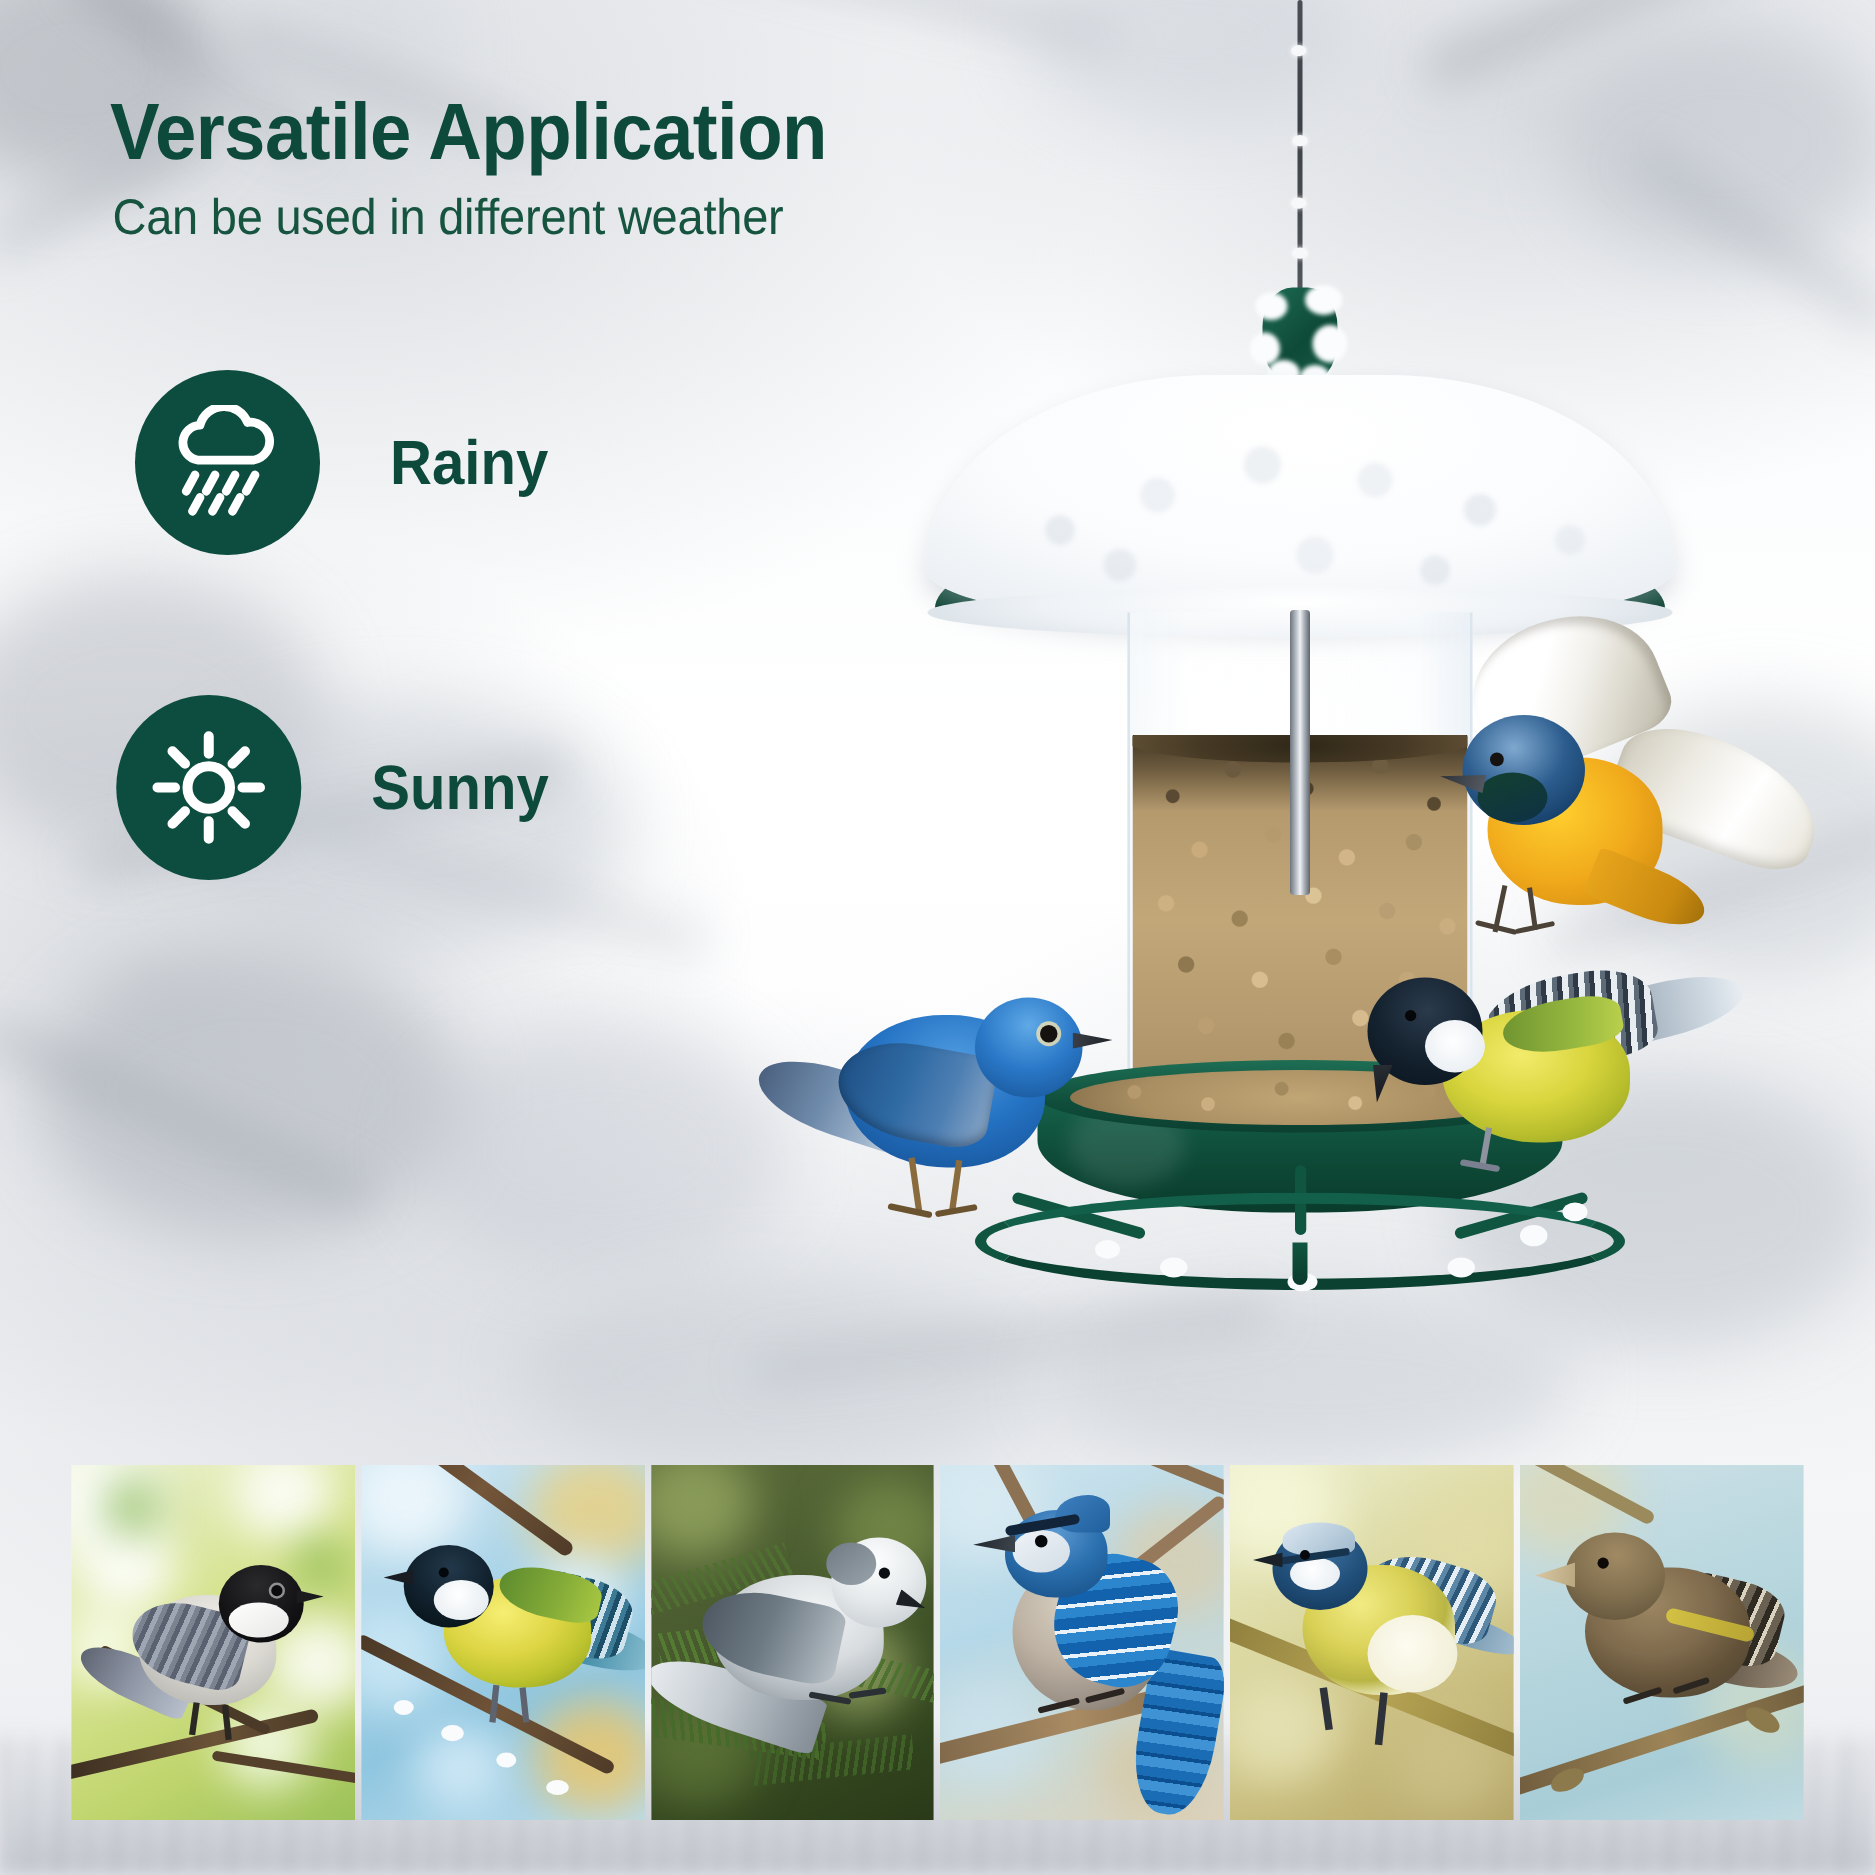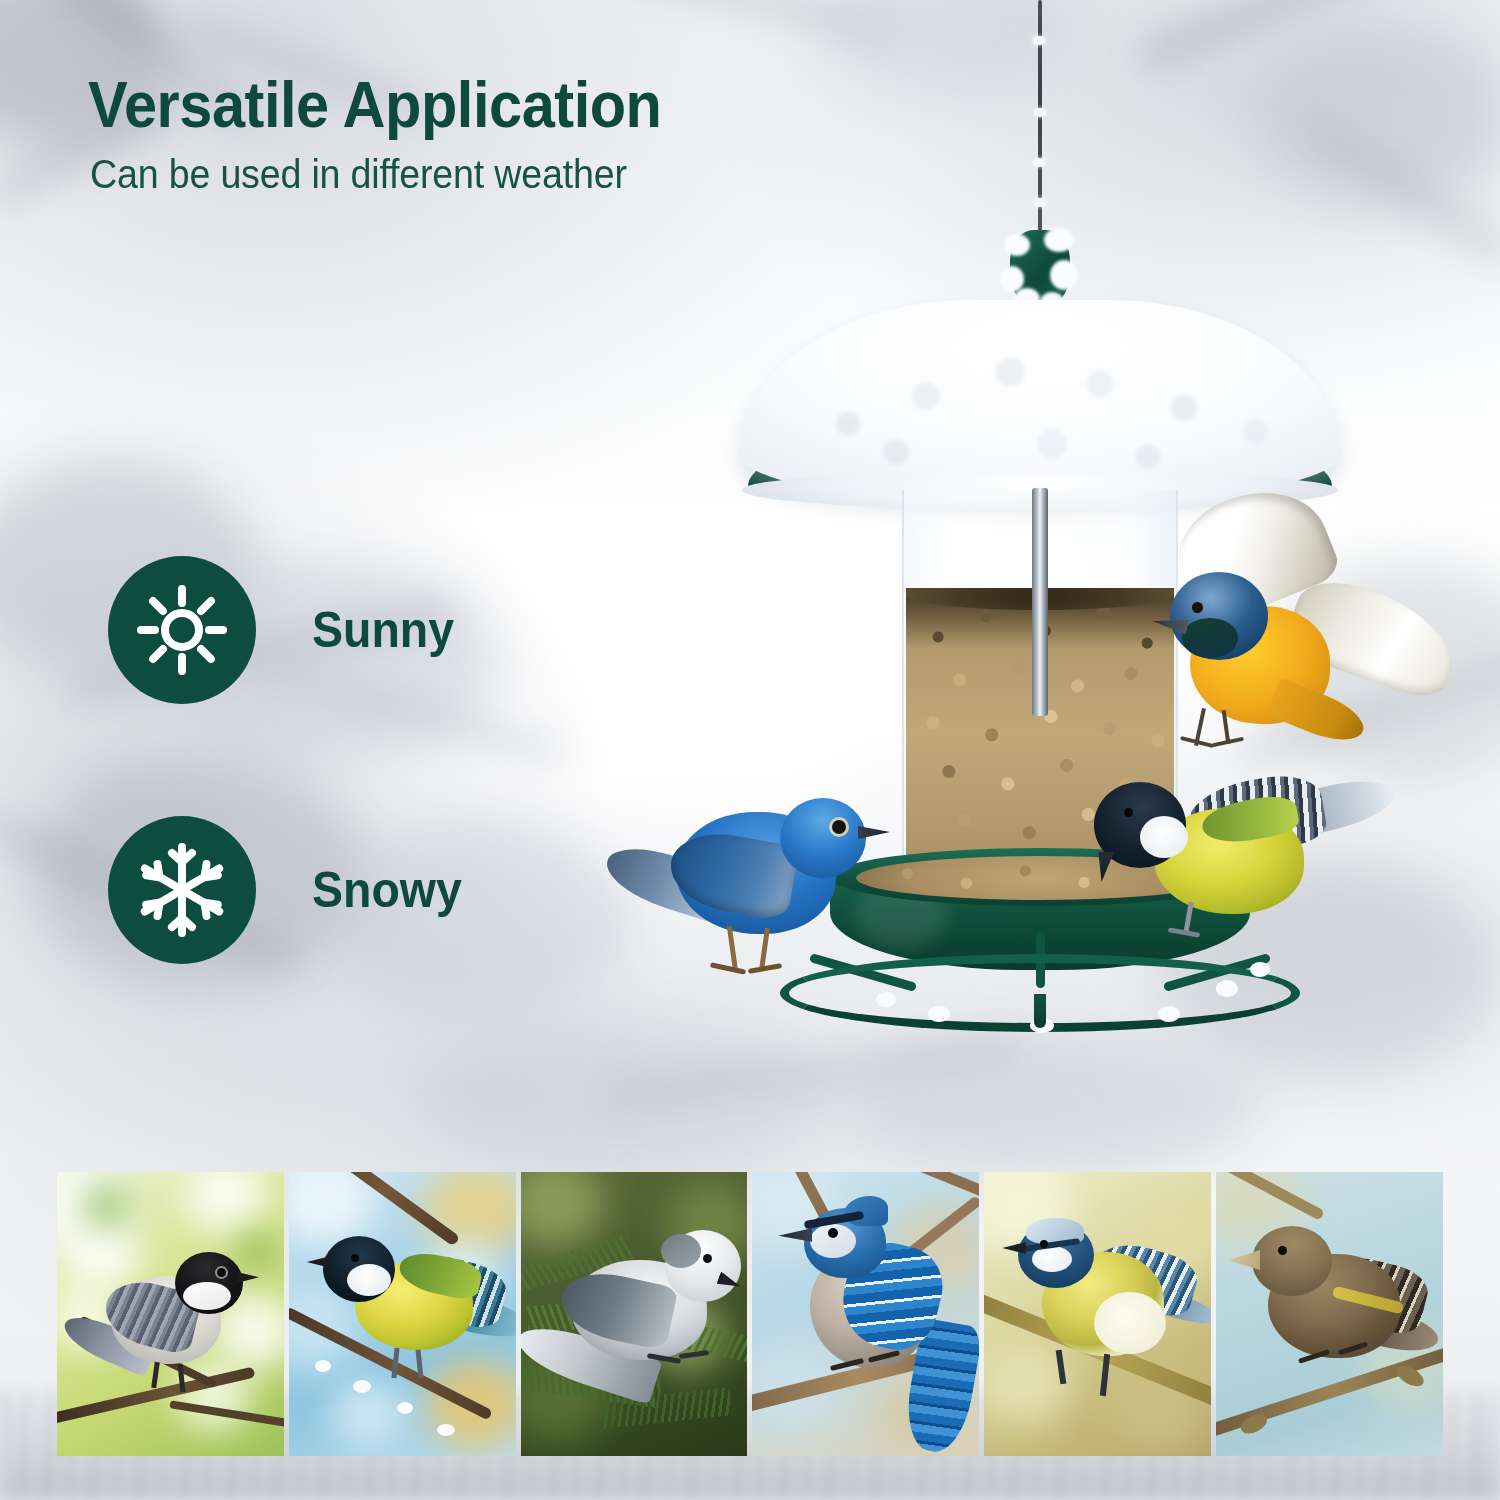--- a/index.html
+++ b/index.html
@@ -330,42 +330,41 @@
         background:linear-gradient(170deg,#2a2f36,#14181d);clip-path:polygon(40% 0,100% 0,52% 100%);}"></div>
       <div class="eye" style="left:56px;top:48px;width:9px;height:9px;background:#050709;"></div>
       <div style="position:absolute;left:118px;top:142px;width:5px;height:32px;background:#8e93a0;transform:rotate(10deg);"></div>
       <div style="position:absolute;left:100px;top:170px;width:32px;height:5px;background:#7a8090;border-radius:3px;transform:rotate(10deg);"></div>
     </div>
   </div>
 
   <div class="h1">Versatile Application</div>
   <div class="h2">Can be used in different weather</div>
 
-
-  <div class="feat" style="left:108px;top:556px;align-items:center;">
+  <div class="feat" style="left:108px;top:296px;">
+    <div class="badge">
+      <svg width="96" height="92" viewBox="0 0 96 92" fill="none" stroke="#ffffff" stroke-width="7" stroke-linecap="round" stroke-linejoin="round">
+        <path d="M24 44a14 14 0 0 1 2-27.8A20 20 0 0 1 64 14a15 15 0 0 1 5 30z" fill="none"></path>
+        <path d="M22 56l-7 13M38 56l-7 13M54 56l-7 13M70 56l-7 13"></path>
+        <path d="M26 74l-6 11M42 74l-6 11M58 74l-6 11"></path>
+      </svg>
+    </div>
+    <div class="feat-label">Rainy</div>
+  </div>
+
+  <div class="feat" style="left:93px;top:556px;align-items:center;">
     <div class="badge">
       <svg width="94" height="94" viewBox="0 0 94 94" fill="none" stroke="#ffffff" stroke-width="8" stroke-linecap="round">
         <circle cx="47" cy="47" r="17"></circle>
         <path d="M47 6v14M47 74v14M6 47h14M74 47h14M18 18l10 10M66 66l10 10M76 18L66 28M28 66L18 76"></path>
       </svg>
     </div>
     <div class="feat-label">Sunny</div>
   </div>
 
-  <div class="feat" style="left:108px;top:816px;">
-    <div class="badge">
-      <svg width="96" height="96" viewBox="0 0 96 96" fill="none" stroke="#ffffff" stroke-width="8" stroke-linecap="round" stroke-linejoin="round">
-        <path d="M48 5v86M10.8 26.5l74.4 43M10.8 69.5l74.4-43"></path>
-        <path d="M48 20l-10-9M48 20l10-9M48 76l-10 9M48 76l10 9"></path>
-        <path d="M25.5 35.3l-13.3-2.1M25.5 35.3l-2-13.3M70.5 60.7l13.3 2.1M70.5 60.7l2 13.3"></path>
-        <path d="M25.5 60.7l-13.3 2.1M25.5 60.7l-2 13.3M70.5 35.3l13.3-2.1M70.5 35.3l2-13.3"></path>
-      </svg>
-    </div>
-    <div class="feat-label">Snowy</div>
-  </div>
 
 
   <div class="strip">
 
     <div class="ph">
       <div class="bk" style="background:linear-gradient(150deg,#eef3d8,#d6e38f 42%,#bfd46c 72%,#9cc25a);"></div>
       <div class="bokeh" style="left:-18px;top:-10px;width:90px;height:82px;background:rgba(255,255,255,.92);"></div>
       <div class="bokeh" style="left:6px;top:46px;width:76px;height:72px;background:rgba(255,255,255,.88);"></div>
       <div class="bokeh" style="left:-8px;top:112px;width:70px;height:66px;background:rgba(252,255,246,.8);"></div>
       <div class="bokeh" style="left:26px;top:12px;width:46px;height:44px;background:rgba(122,176,66,.75);"></div>

